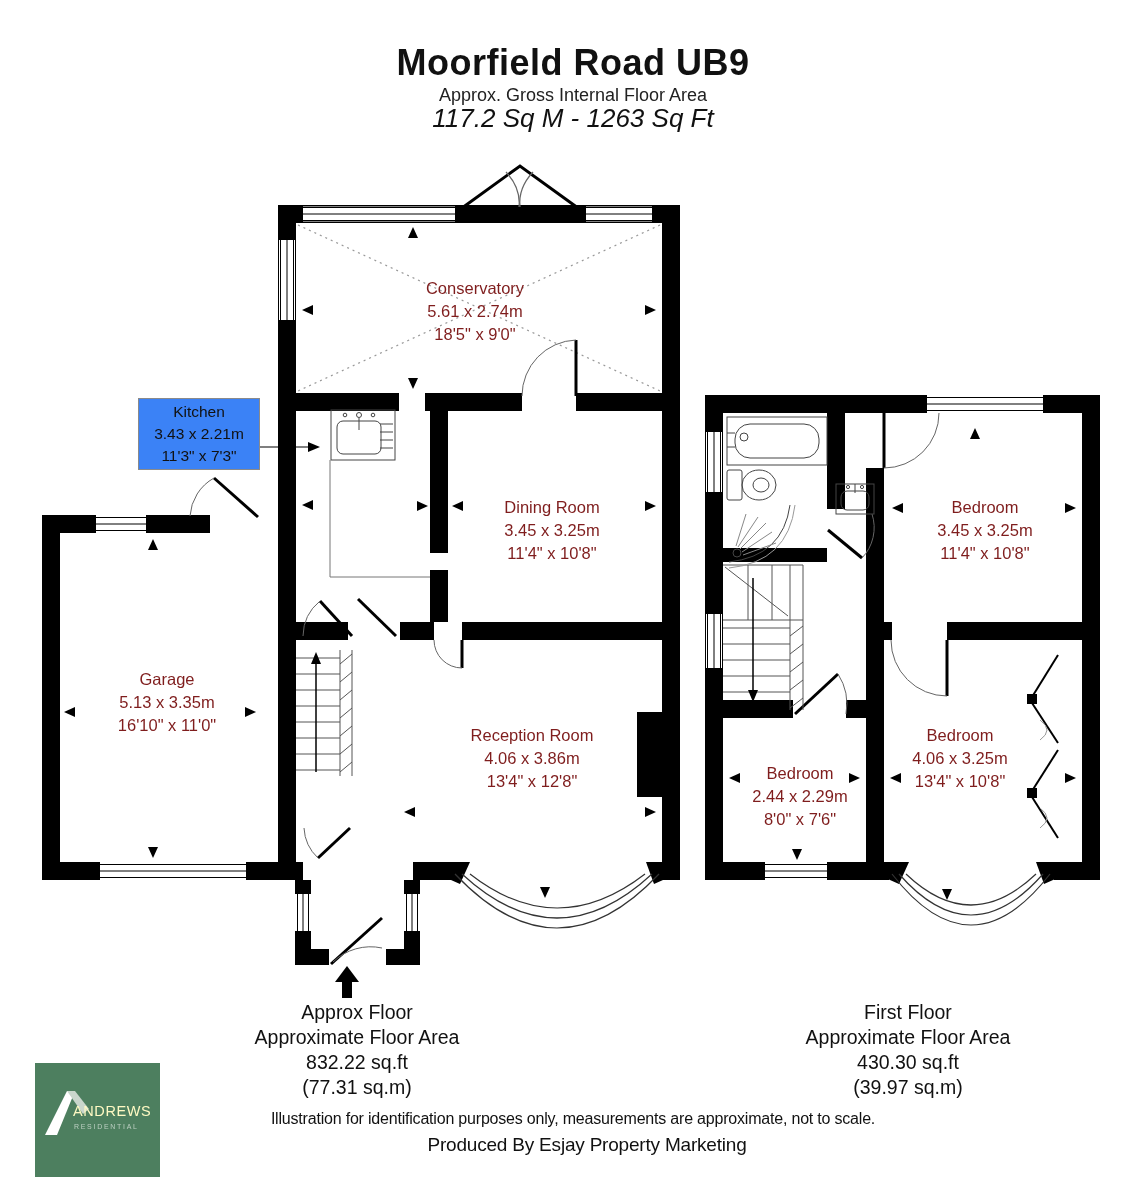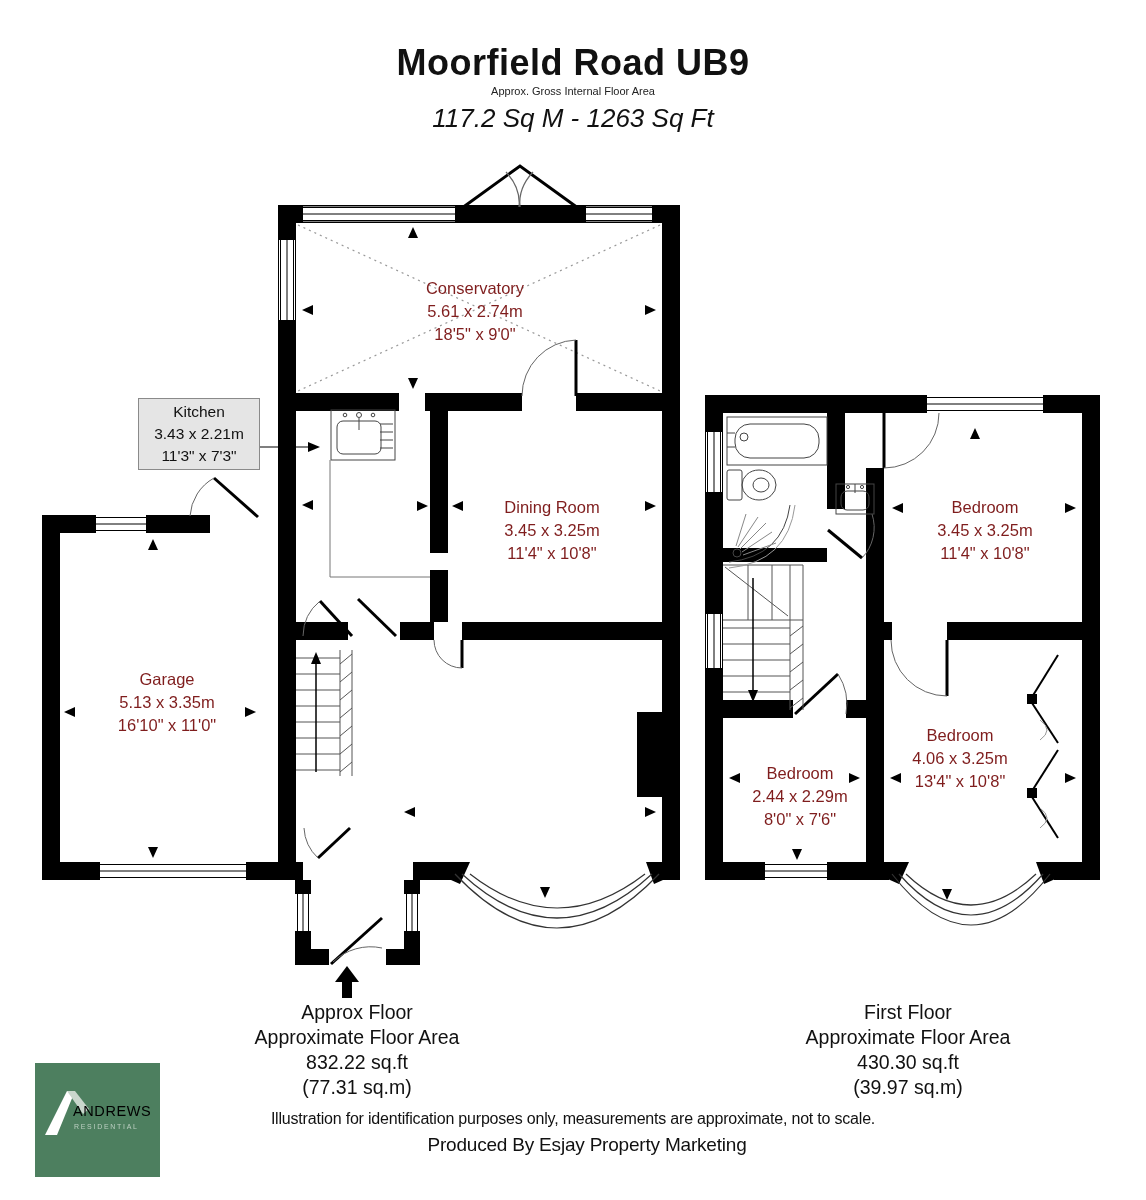--- a/index.html
+++ b/index.html
@@ -1,34 +1,34 @@
 <!DOCTYPE html>
 <html><head>
 <meta charset="utf-8">
 <style>
   html,body{margin:0;padding:0;background:#fff;}
   #stage{position:relative;width:1146px;height:1200px;background:#fff;overflow:hidden;
          font-family:"Liberation Sans","DejaVu Sans",sans-serif;color:#111;}
   .ctr{position:absolute;transform:translateX(-50%);text-align:center;white-space:nowrap;}
   #title{top:42px;left:573px;font-size:36px;font-weight:700;letter-spacing:.5px;}
-  #subtitle{top:85px;left:573px;font-size:11px;color:#222;}
+  #subtitle{top:85px;left:573px;font-size:18px;color:#222;}
   #total-area{top:103px;left:573px;font-size:26px;font-style:italic;}
   .room-label{position:absolute;transform:translateX(-50%);text-align:center;
               font-size:16.5px;line-height:23px;color:#7f1d1d;white-space:nowrap;}
   #kitchen-callout{position:absolute;left:138px;top:398px;width:120px;height:70px;
-    border:1px solid #8a8a8a;background:#e5e5e5;text-align:center;font-size:15.5px;line-height:22px;
+    border:1px solid #8a8a8a;background:#3b82f6;text-align:center;font-size:15.5px;line-height:22px;
     display:flex;flex-direction:column;justify-content:center;}
   .floor-caption{position:absolute;transform:translateX(-50%);text-align:center;
                  font-size:19.5px;line-height:25px;white-space:nowrap;}
   #gf-caption{left:357px;top:1000px;}
   #ff-caption{left:908px;top:1000px;}
   #disclaimer{top:1110px;left:573px;font-size:16px;letter-spacing:-0.2px;}
   #produced-by{top:1134px;left:587px;font-size:19px;letter-spacing:-0.2px;text-align:center;}
   #logo{position:absolute;left:35px;top:1063px;width:125px;height:114px;}
-  #logo .brand{position:absolute;left:38px;top:40px;font-size:14.5px;color:#000000;letter-spacing:.6px;}
+  #logo .brand{position:absolute;left:38px;top:40px;font-size:14.5px;color:#fef9c3;letter-spacing:.6px;}
   #logo .division{position:absolute;left:39px;top:60px;font-size:7px;letter-spacing:1.7px;color:#bccfc2;}
   #plan-svg{position:absolute;left:0;top:0;}
 </style>
 </head>
 <body>
 
 <div id="stage">
 
   <svg id="plan-svg" width="1146" height="1200" viewBox="0 0 1146 1200">
 
@@ -359,20 +359,25 @@
     <div>3.45 x 3.25m</div>
     <div>11'4" x 10'8"</div>
   </div>
 
   <div class="room-label" style="left:167px;top:668px;">
     <div>Garage</div>
     <div>5.13 x 3.35m</div>
     <div>16'10" x 11'0"</div>
   </div>
 
+  <div class="room-label" style="left:532px;top:724px;">
+    <div>Reception Room</div>
+    <div>4.06 x 3.86m</div>
+    <div>13'4" x 12'8"</div>
+  </div>
 
   <div class="room-label" style="left:985px;top:496px;">
     <div>Bedroom</div>
     <div>3.45 x 3.25m</div>
     <div>11'4" x 10'8"</div>
   </div>
 
   <div class="room-label" style="left:960px;top:724px;">
     <div>Bedroom</div>
     <div>4.06 x 3.25m</div>

